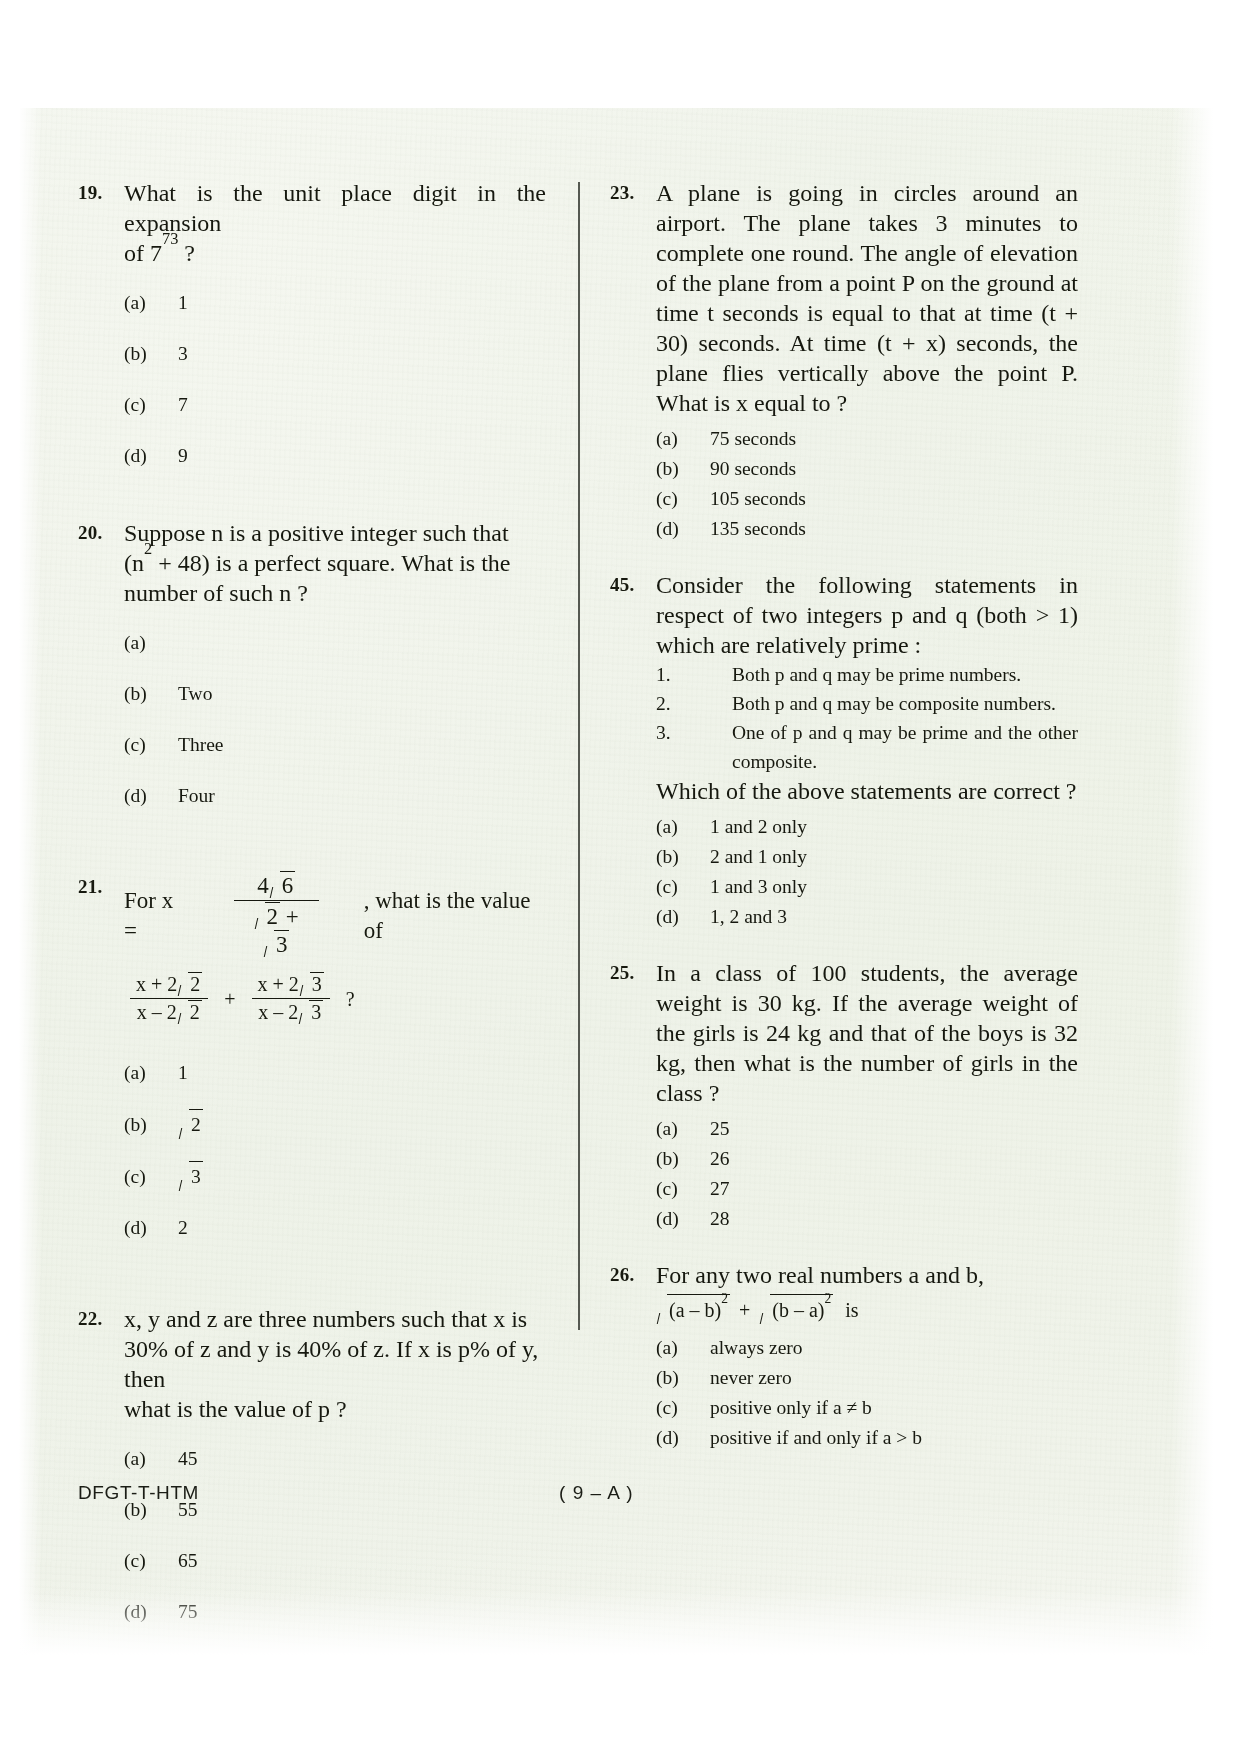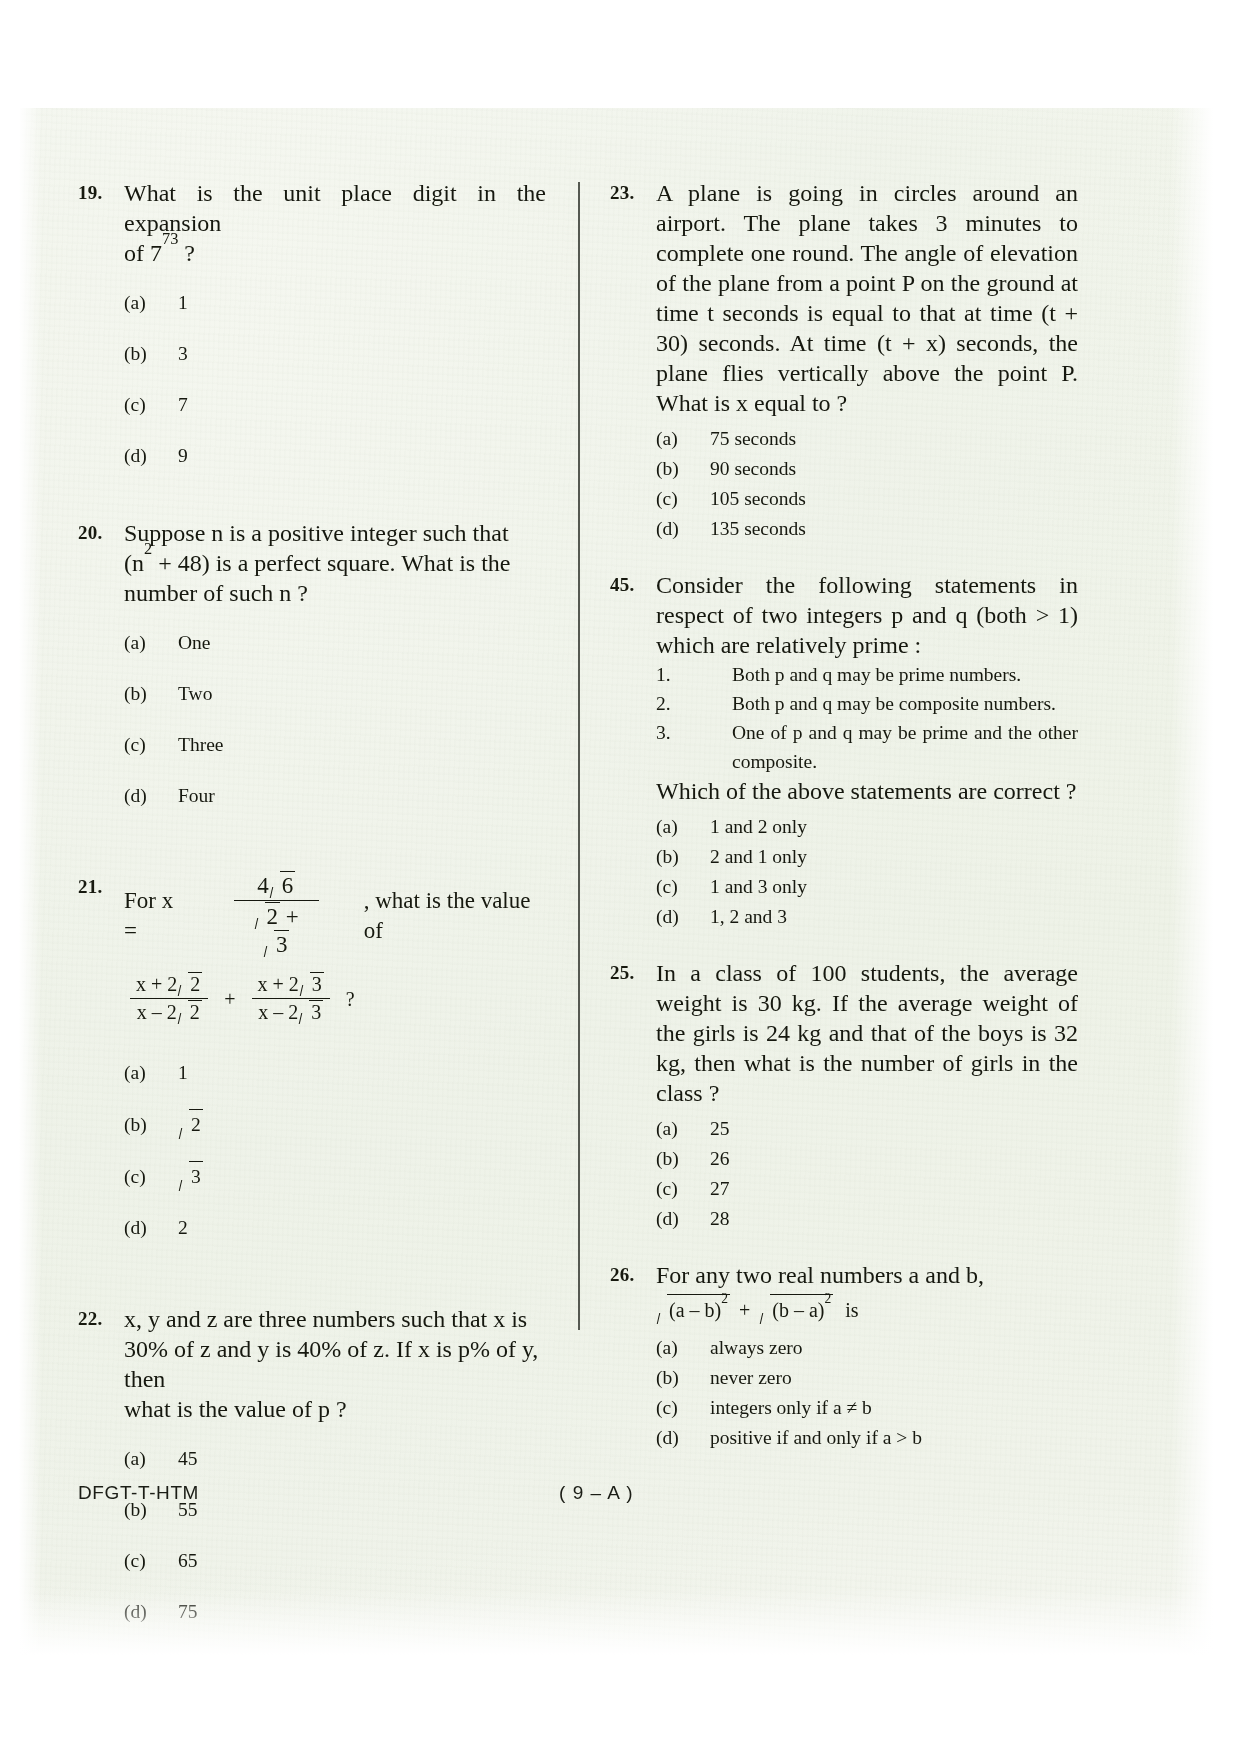--- a/index.html
+++ b/index.html
@@ -257,21 +257,20 @@
           <div class="q-body">
             <div class="q-text">
               <span style="display:block;text-align:justify;">Suppose n is a positive integer such that</span>
               <span>(n</span><sup>2</sup><span> + 48) is a perfect square. What is the</span><br>
               <span>number of such n ?</span>
             </div>
             <div class="gap-sm"></div>
             <div class="opts opt-spaced">
               <div class="opt">
                 <span class="opt-label">(a)</span>
-                <span class="opt-text">One</span>
               </div>
               <div class="opt">
                 <span class="opt-label">(b)</span>
                 <span class="opt-text">Two</span>
               </div>
               <div class="opt">
                 <span class="opt-label">(c)</span>
                 <span class="opt-text">Three</span>
               </div>
               <div class="opt">
@@ -476,21 +475,21 @@
               <div class="opt">
                 <span class="opt-label">(a)</span>
                 <span class="opt-text">always zero</span>
               </div>
               <div class="opt">
                 <span class="opt-label">(b)</span>
                 <span class="opt-text">never zero</span>
               </div>
               <div class="opt">
                 <span class="opt-label">(c)</span>
-                <span class="opt-text">integers only if a ≠ b</span>
+                <span class="opt-text">positive only if a ≠ b</span>
               </div>
               <div class="opt">
                 <span class="opt-label">(d)</span>
                 <span class="opt-text">positive if and only if a &gt; b</span>
               </div>
             </div>
           </div>
         </div>
 
       </div>

